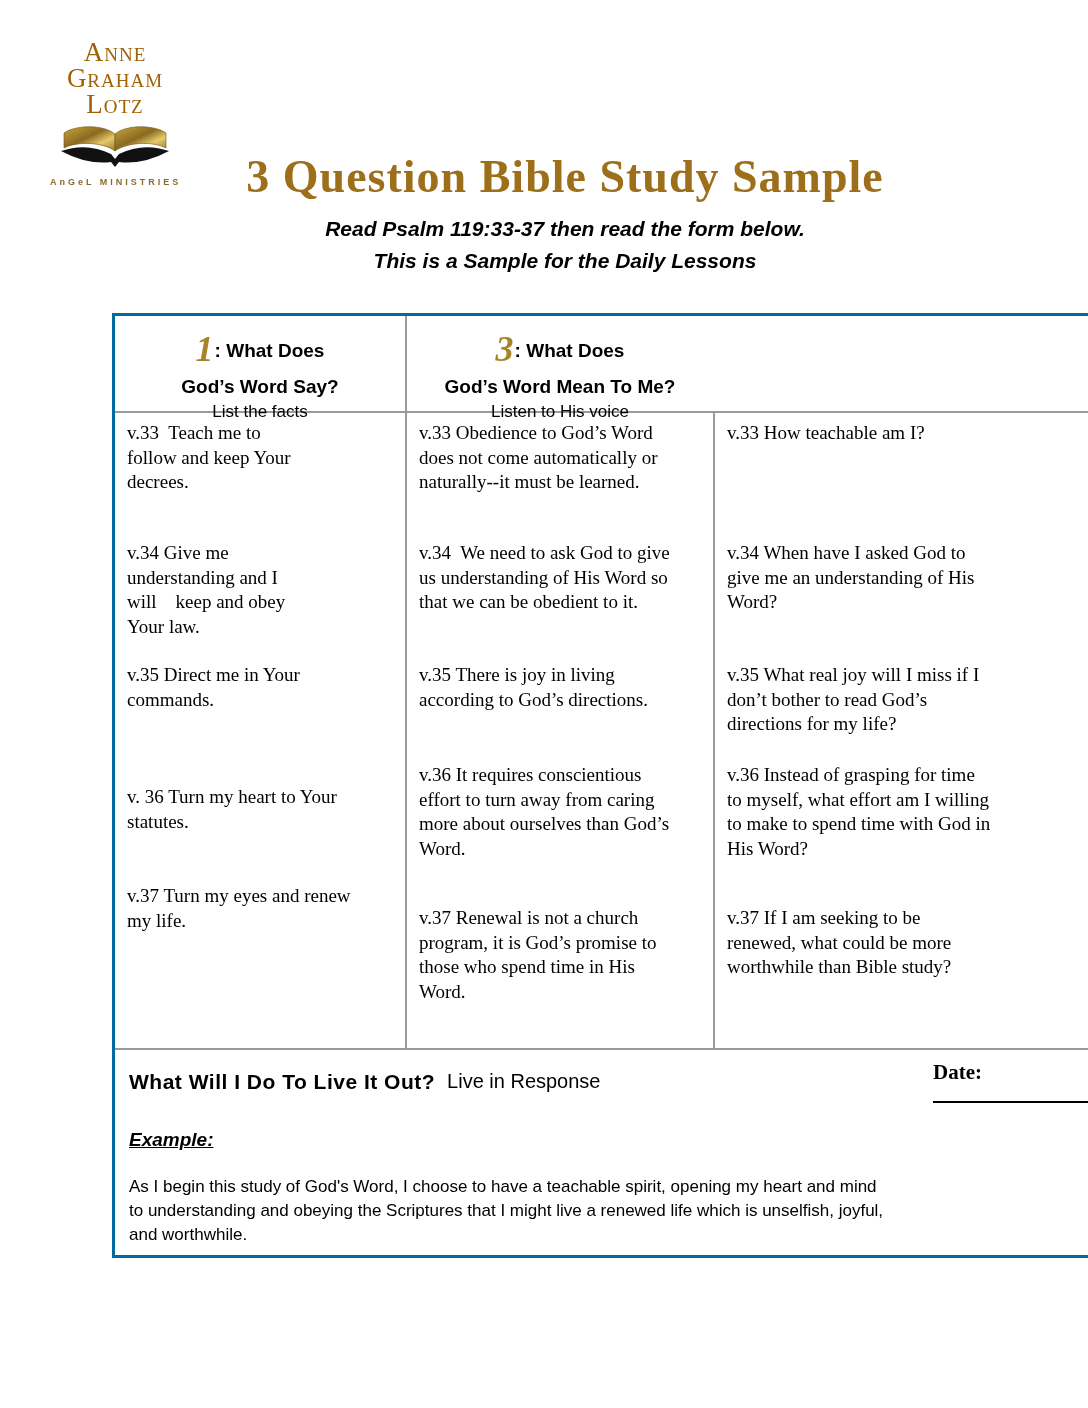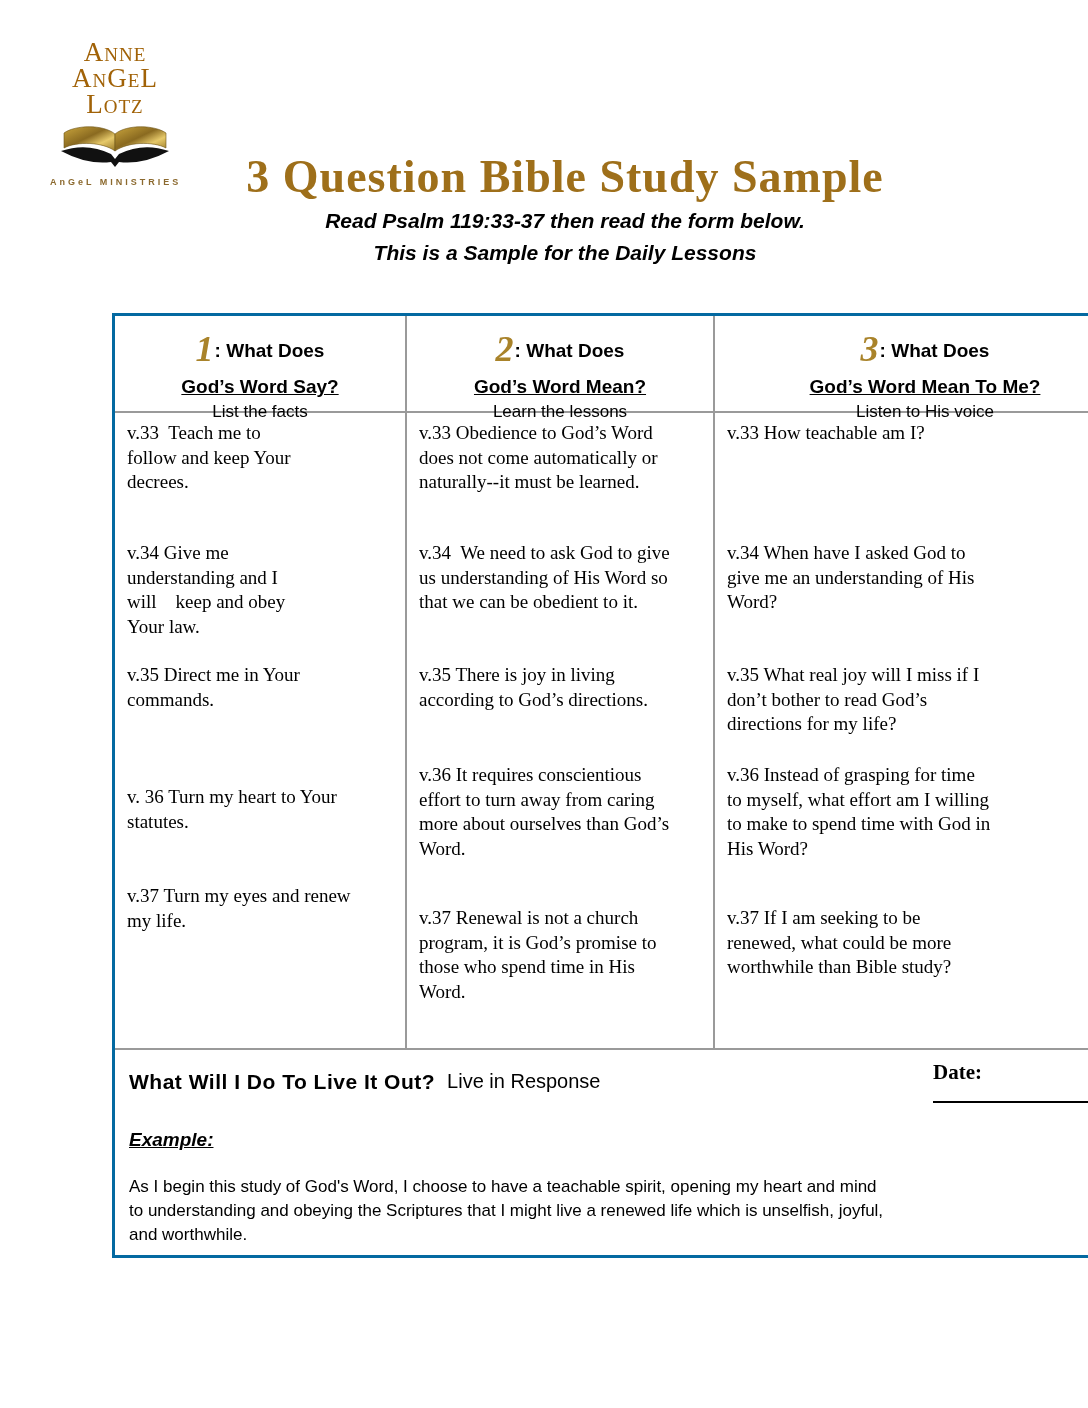--- a/index.html
+++ b/index.html
@@ -44,21 +44,21 @@
     color: #9e6f1a;
     letter-spacing: 1px;
   }
   .doc-sub1, .doc-sub2 {
     font-family: "Liberation Sans", sans-serif;
     font-style: italic;
     font-weight: bold;
     font-size: 21px;
     color: #000;
   }
-  .doc-sub1 { margin-top: 6px; }
+  .doc-sub1 { margin-top: 14px; }
   .doc-sub2 { margin-top: 8px; }
 
   
   .study-table {
     position: absolute;
     left: 112px; top: 313px;
     width: 1026px; height: 945px;
     border: 3px solid #0369a1;
     background: #fff;
   }
@@ -72,21 +72,21 @@
   .th-line1 { font-size: 19px; font-weight: bold; }
   .th-num {
     font-family: "Liberation Serif", serif;
     font-style: italic;
     font-weight: bold;
     font-size: 36px;
     color: #a9832a;
     vertical-align: -4px;
     margin-right: 1px;
   }
-  .th-q { font-size: 19px; font-weight: bold; margin-top: 6px; text-decoration: underline; }
+  .th-q { font-size: 19px; font-weight: bold; margin-top: 6px; }
   .th-sub { font-size: 17px; margin-top: 4px; }
 
   .tbody { height: 635px; }
   .td {
     padding: 8px 14px 0 12px;
     font-family: "Liberation Serif", serif;
     font-size: 19px;
     line-height: 1.3;
   }
   .td + .td { border-left: 2px solid #9a9a9a; }
@@ -132,21 +132,21 @@
     line-height: 1.42;
     white-space: pre-wrap;
   }
 </style>
 </head>
 <body>
 
 <div class="logo">
   <div class="logo-name">
     <span class="ln l1">Anne</span>
-    <span class="ln l2">AnGeL</span>
+    <span class="ln l2">Graham</span>
     <span class="ln l3">Lotz</span>
   </div>
   <div class="logo-book">
     <svg width="112" height="52" viewBox="0 0 112 52" aria-hidden="true">
       <defs>
         <linearGradient id="gold" x1="0" y1="0" x2="1" y2="1">
           <stop offset="0" stop-color="#caa53d"></stop>
           <stop offset="0.45" stop-color="#8a6a20"></stop>
           <stop offset="0.7" stop-color="#e6c96a"></stop>
           <stop offset="1" stop-color="#9a7a28"></stop>
@@ -166,25 +166,20 @@
   <div class="doc-sub2">This is a Sample for the Daily Lessons</div>
 </div>
 
 <div class="study-table">
 
   <div class="cols thead">
     <div class="th">
       <div class="th-line1"><span class="th-num">1</span><span>: What Does</span></div>
       <div class="th-q">God’s Word Say?</div>
       <div class="th-sub">List the facts</div>
-    </div>
-    <div class="th">
-      <div class="th-line1"><span class="th-num">2</span><span>: What Does</span></div>
-      <div class="th-q">God’s Word Mean?</div>
-      <div class="th-sub">Learn the lessons</div>
     </div>
     <div class="th">
       <div class="th-line1"><span class="th-num">3</span><span>: What Does</span></div>
       <div class="th-q">God’s Word Mean To Me?</div>
       <div class="th-sub">Listen to His voice</div>
     </div>
   </div>
 
   <div class="cols tbody">
     <div class="td">

